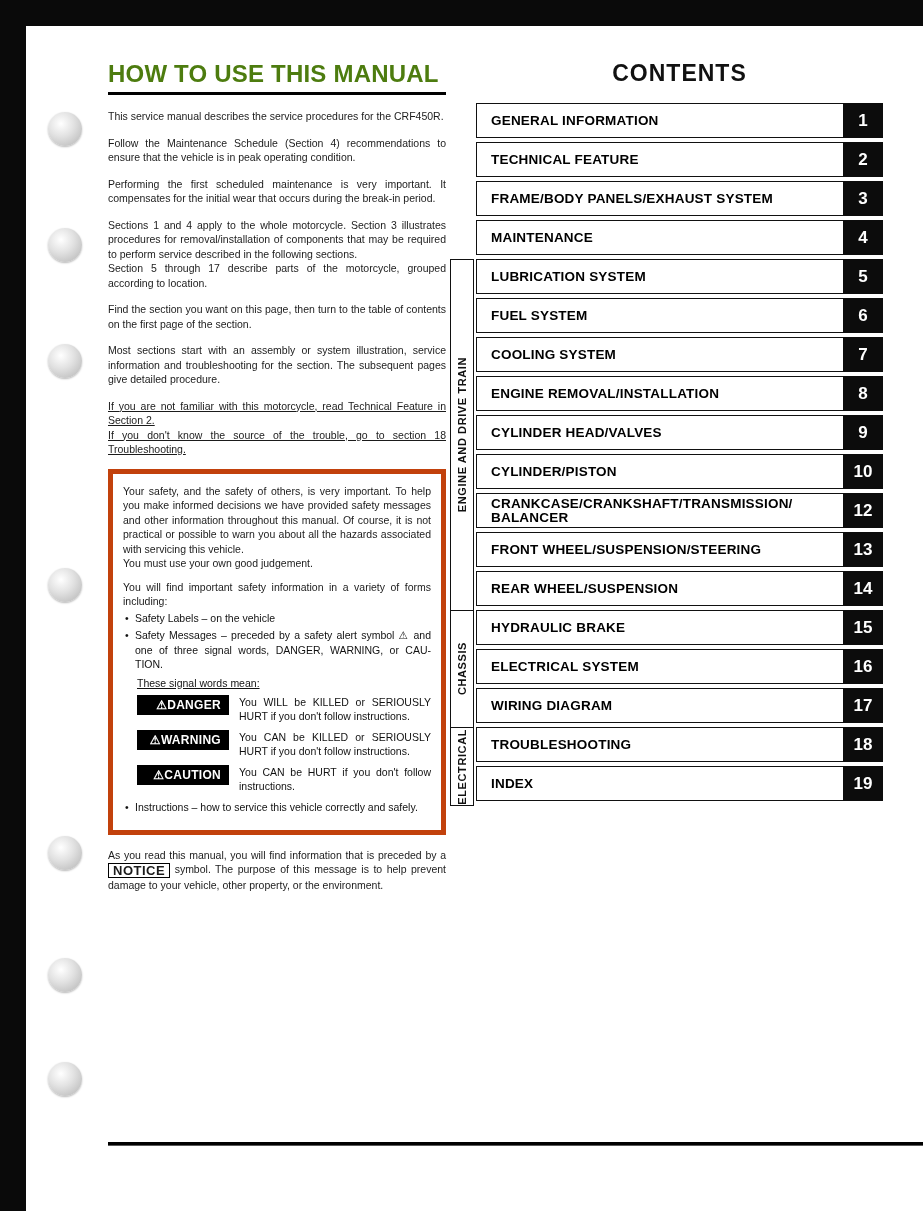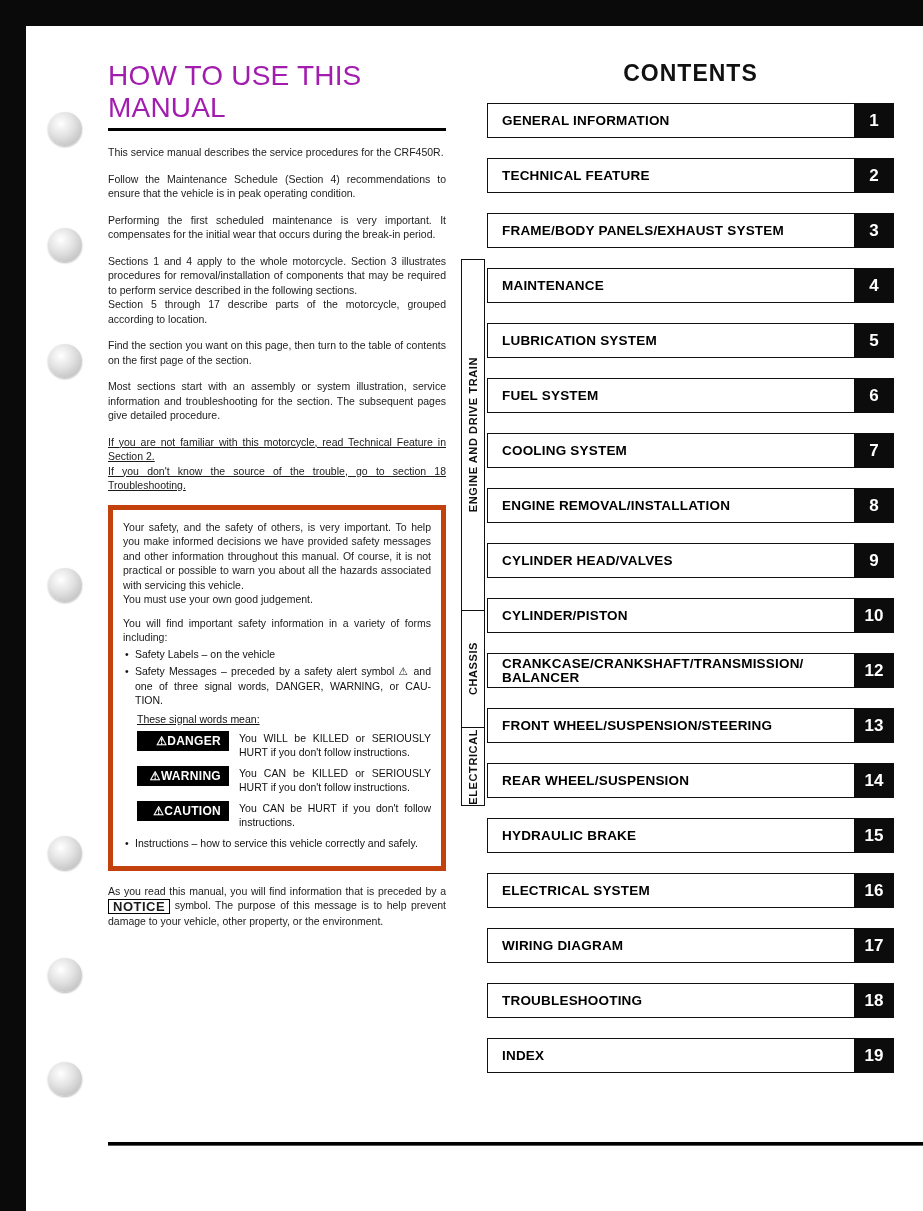--- a/index.html
+++ b/index.html
@@ -40,25 +40,25 @@
   }
 
   
   .left-col {
     position: absolute;
     left: 108px;
     top: 60px;
     width: 338px;
   }
   .section-title {
-    font-size: 28px;
-    font-weight: normal;
+    font-size: 24px;
+    font-weight: bold;
     letter-spacing: 0.2px;
     margin: 0 0 4px 0;
-    color: #a21caf;
+    color: #4d7c0f;
   }
   .rule {
     height: 3px;
     background: #000;
     margin-bottom: 14px;
   }
   .para {
     font-size: 10.5px;
     line-height: 14.5px;
     text-align: justify;
@@ -133,39 +133,39 @@
     font-weight: bold;
     letter-spacing: 0.5px;
     padding: 1px 4px;
     line-height: 11px;
     vertical-align: middle;
   }
 
   
   .right-col {
     position: absolute;
-    left: 487px;
+    left: 476px;
     top: 60px;
     width: 407px;
   }
   .contents-title {
     font-size: 23px;
     font-weight: bold;
     letter-spacing: 1px;
     text-align: center;
     margin: 0 0 16px 0;
   }
   .toc {
     position: relative;
   }
   .toc-row {
     display: flex;
     align-items: stretch;
     height: 35px;
-    margin-bottom: 20px;
+    margin-bottom: 4px;
     position: relative;
   }
   .toc-label {
     flex: 1 1 auto;
     border: 1px solid #111;
     border-right: none;
     display: flex;
     align-items: center;
     padding-left: 14px;
     font-size: 13.5px;

